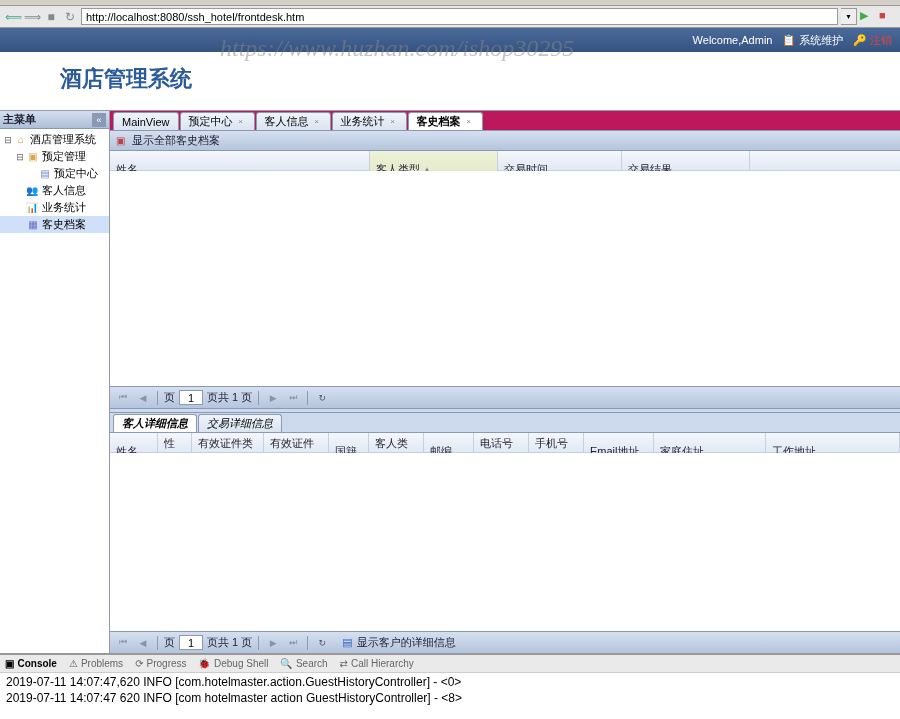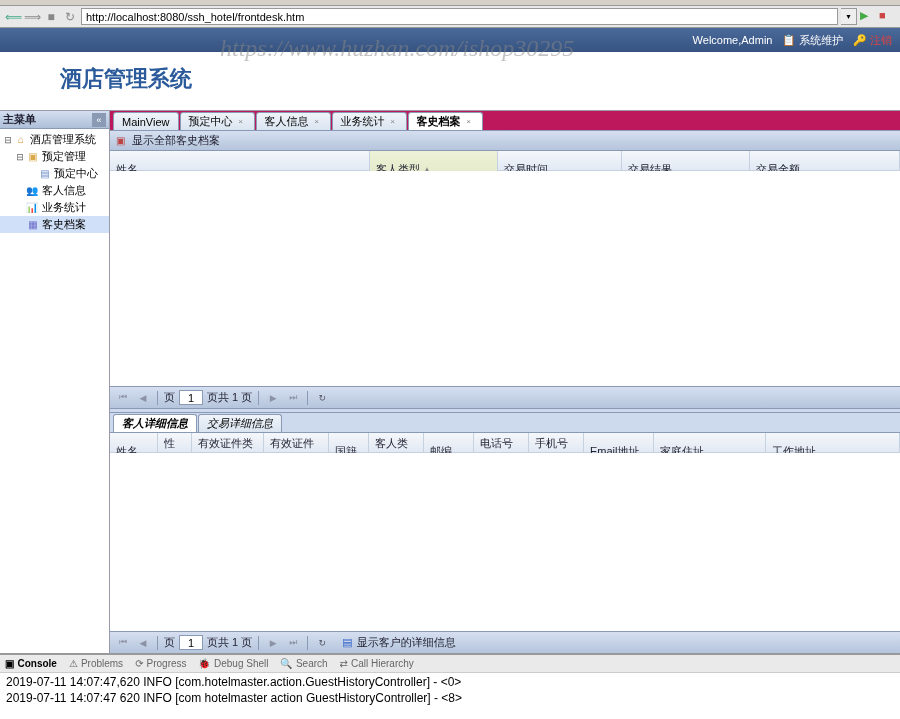--- a/index.html
+++ b/index.html
@@ -194,21 +194,20 @@
 
     <div class="grid-panel" style="flex:1">
       <div class="grid-header">
         <div class="grid-header-cell" style="width:260px">姓名</div>
         <div class="grid-header-cell sorted" style="width:128px">
             <span>客人类型</span>
             <span class="sort-icon">▲</span>
           </div>
         <div class="grid-header-cell" style="width:124px">交易时间</div>
         <div class="grid-header-cell" style="width:128px">交易结果</div>
-        <div class="grid-header-cell" style="flex:1">交易金额</div>
       </div>
       <div class="grid-body"></div>
       <div class="paging">
         <button class="paging-btn" disabled="">⏮</button>
         <button class="paging-btn" disabled="">◀</button>
         <span class="paging-sep"></span>
         <span>页</span>
         <input class="page-input" value="1" style="">
         <span>页共 1 页</span>
         <span class="paging-sep"></span>

